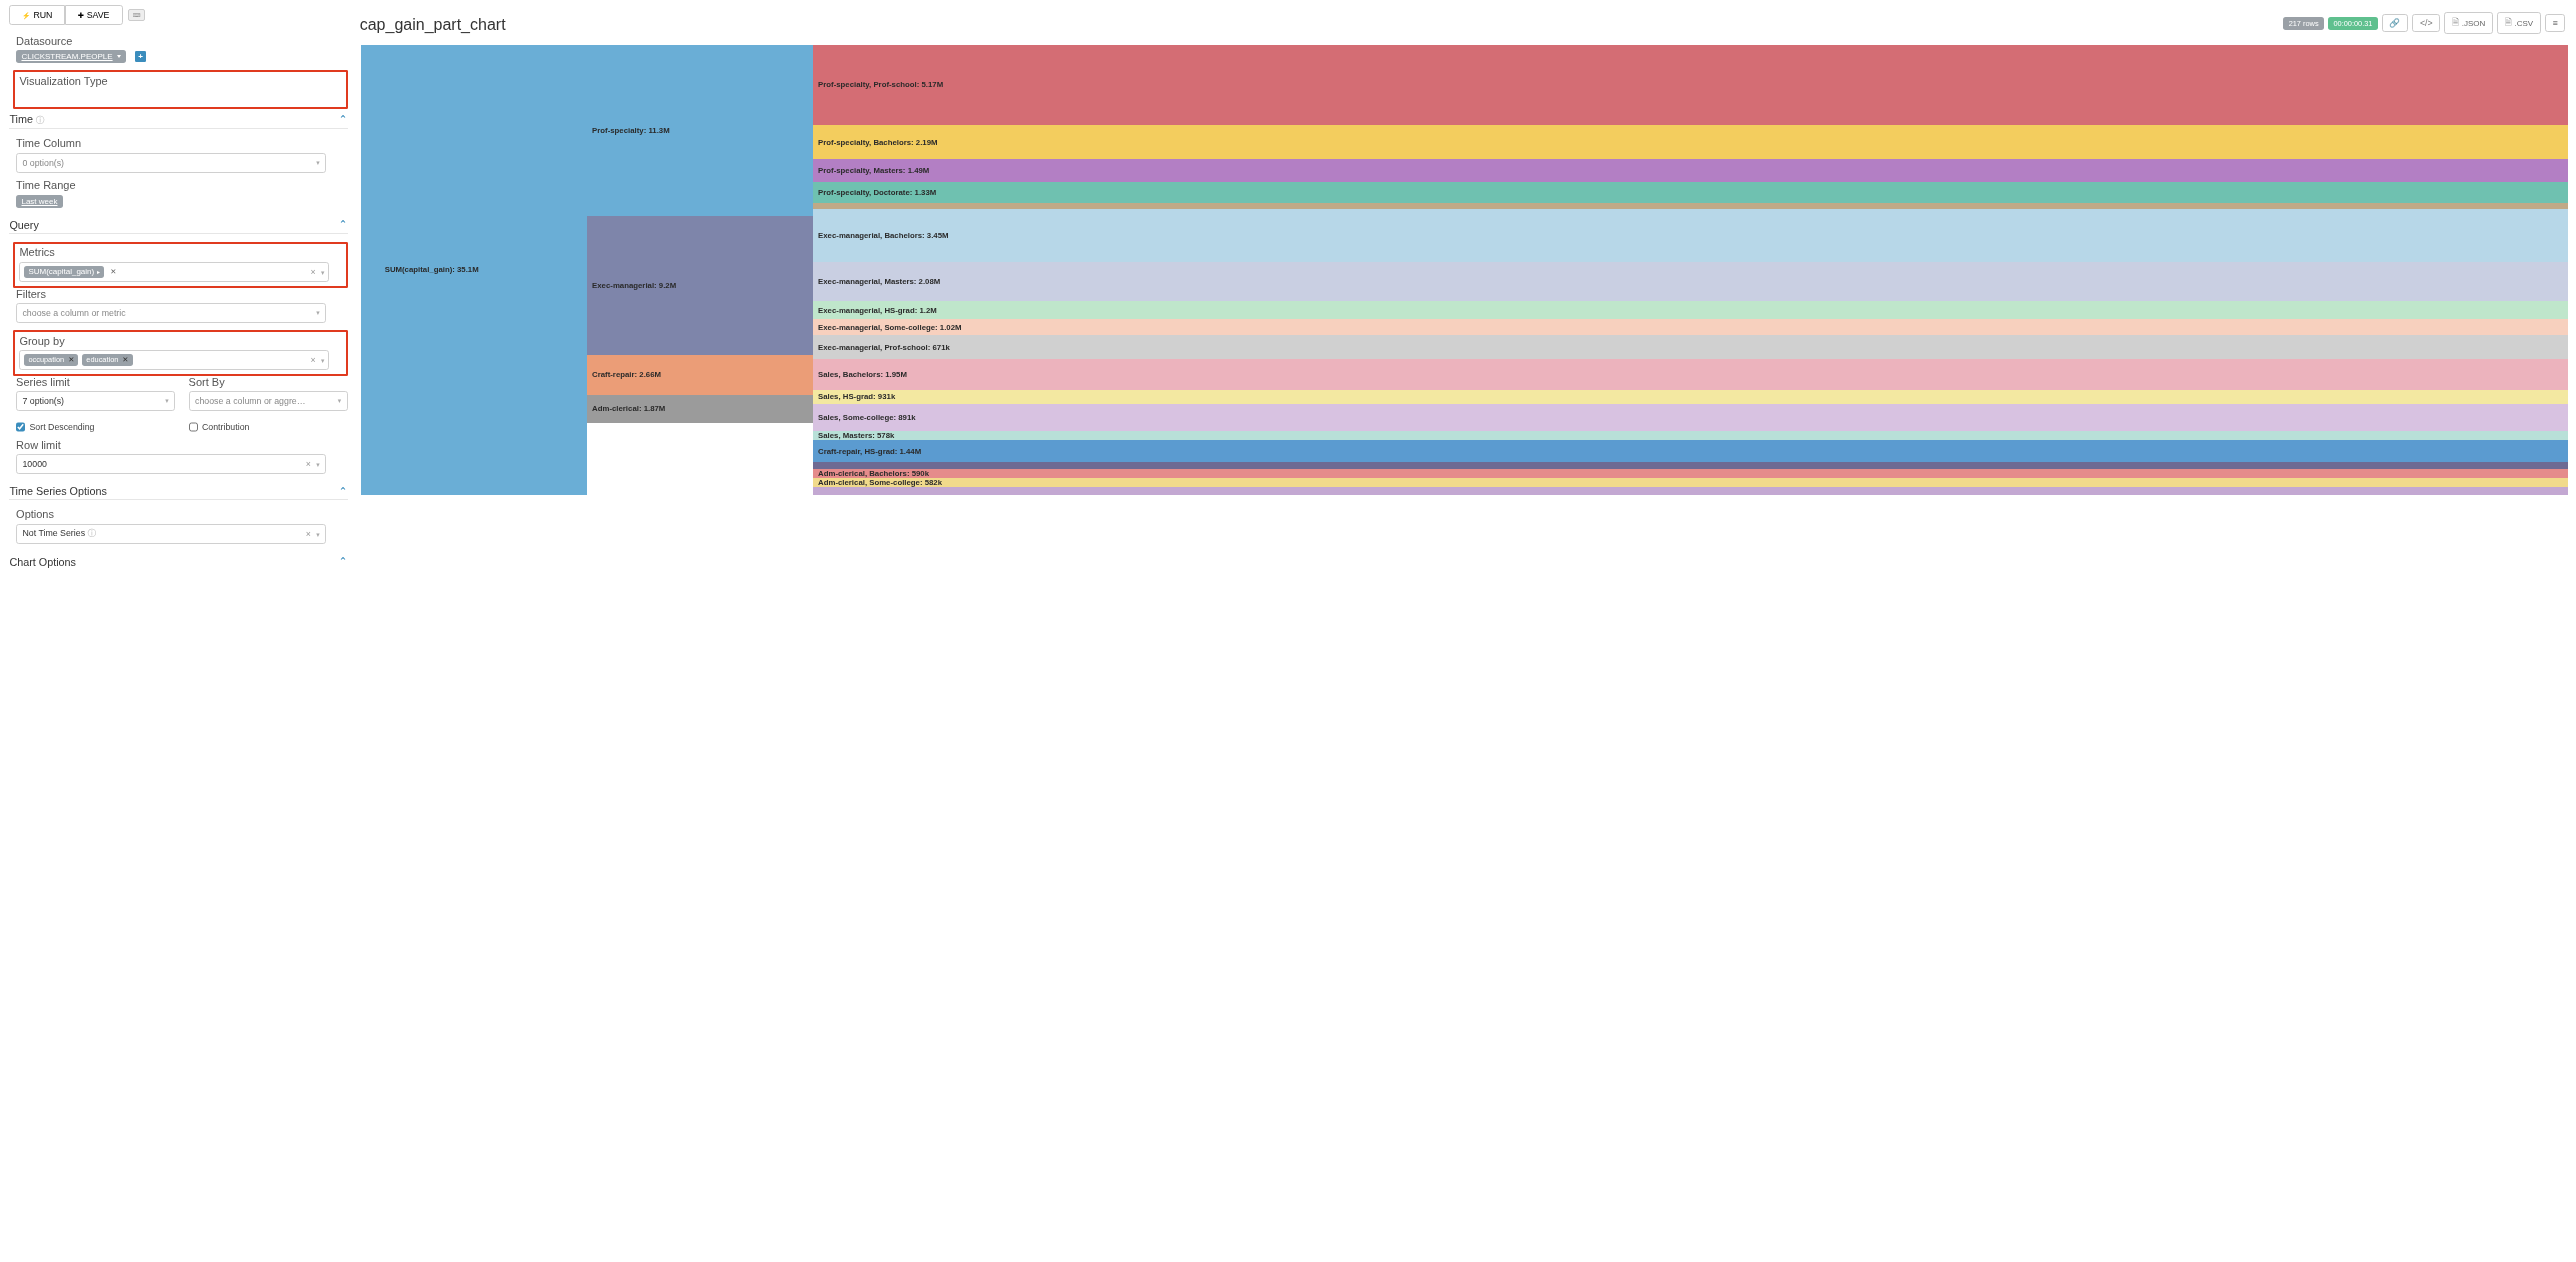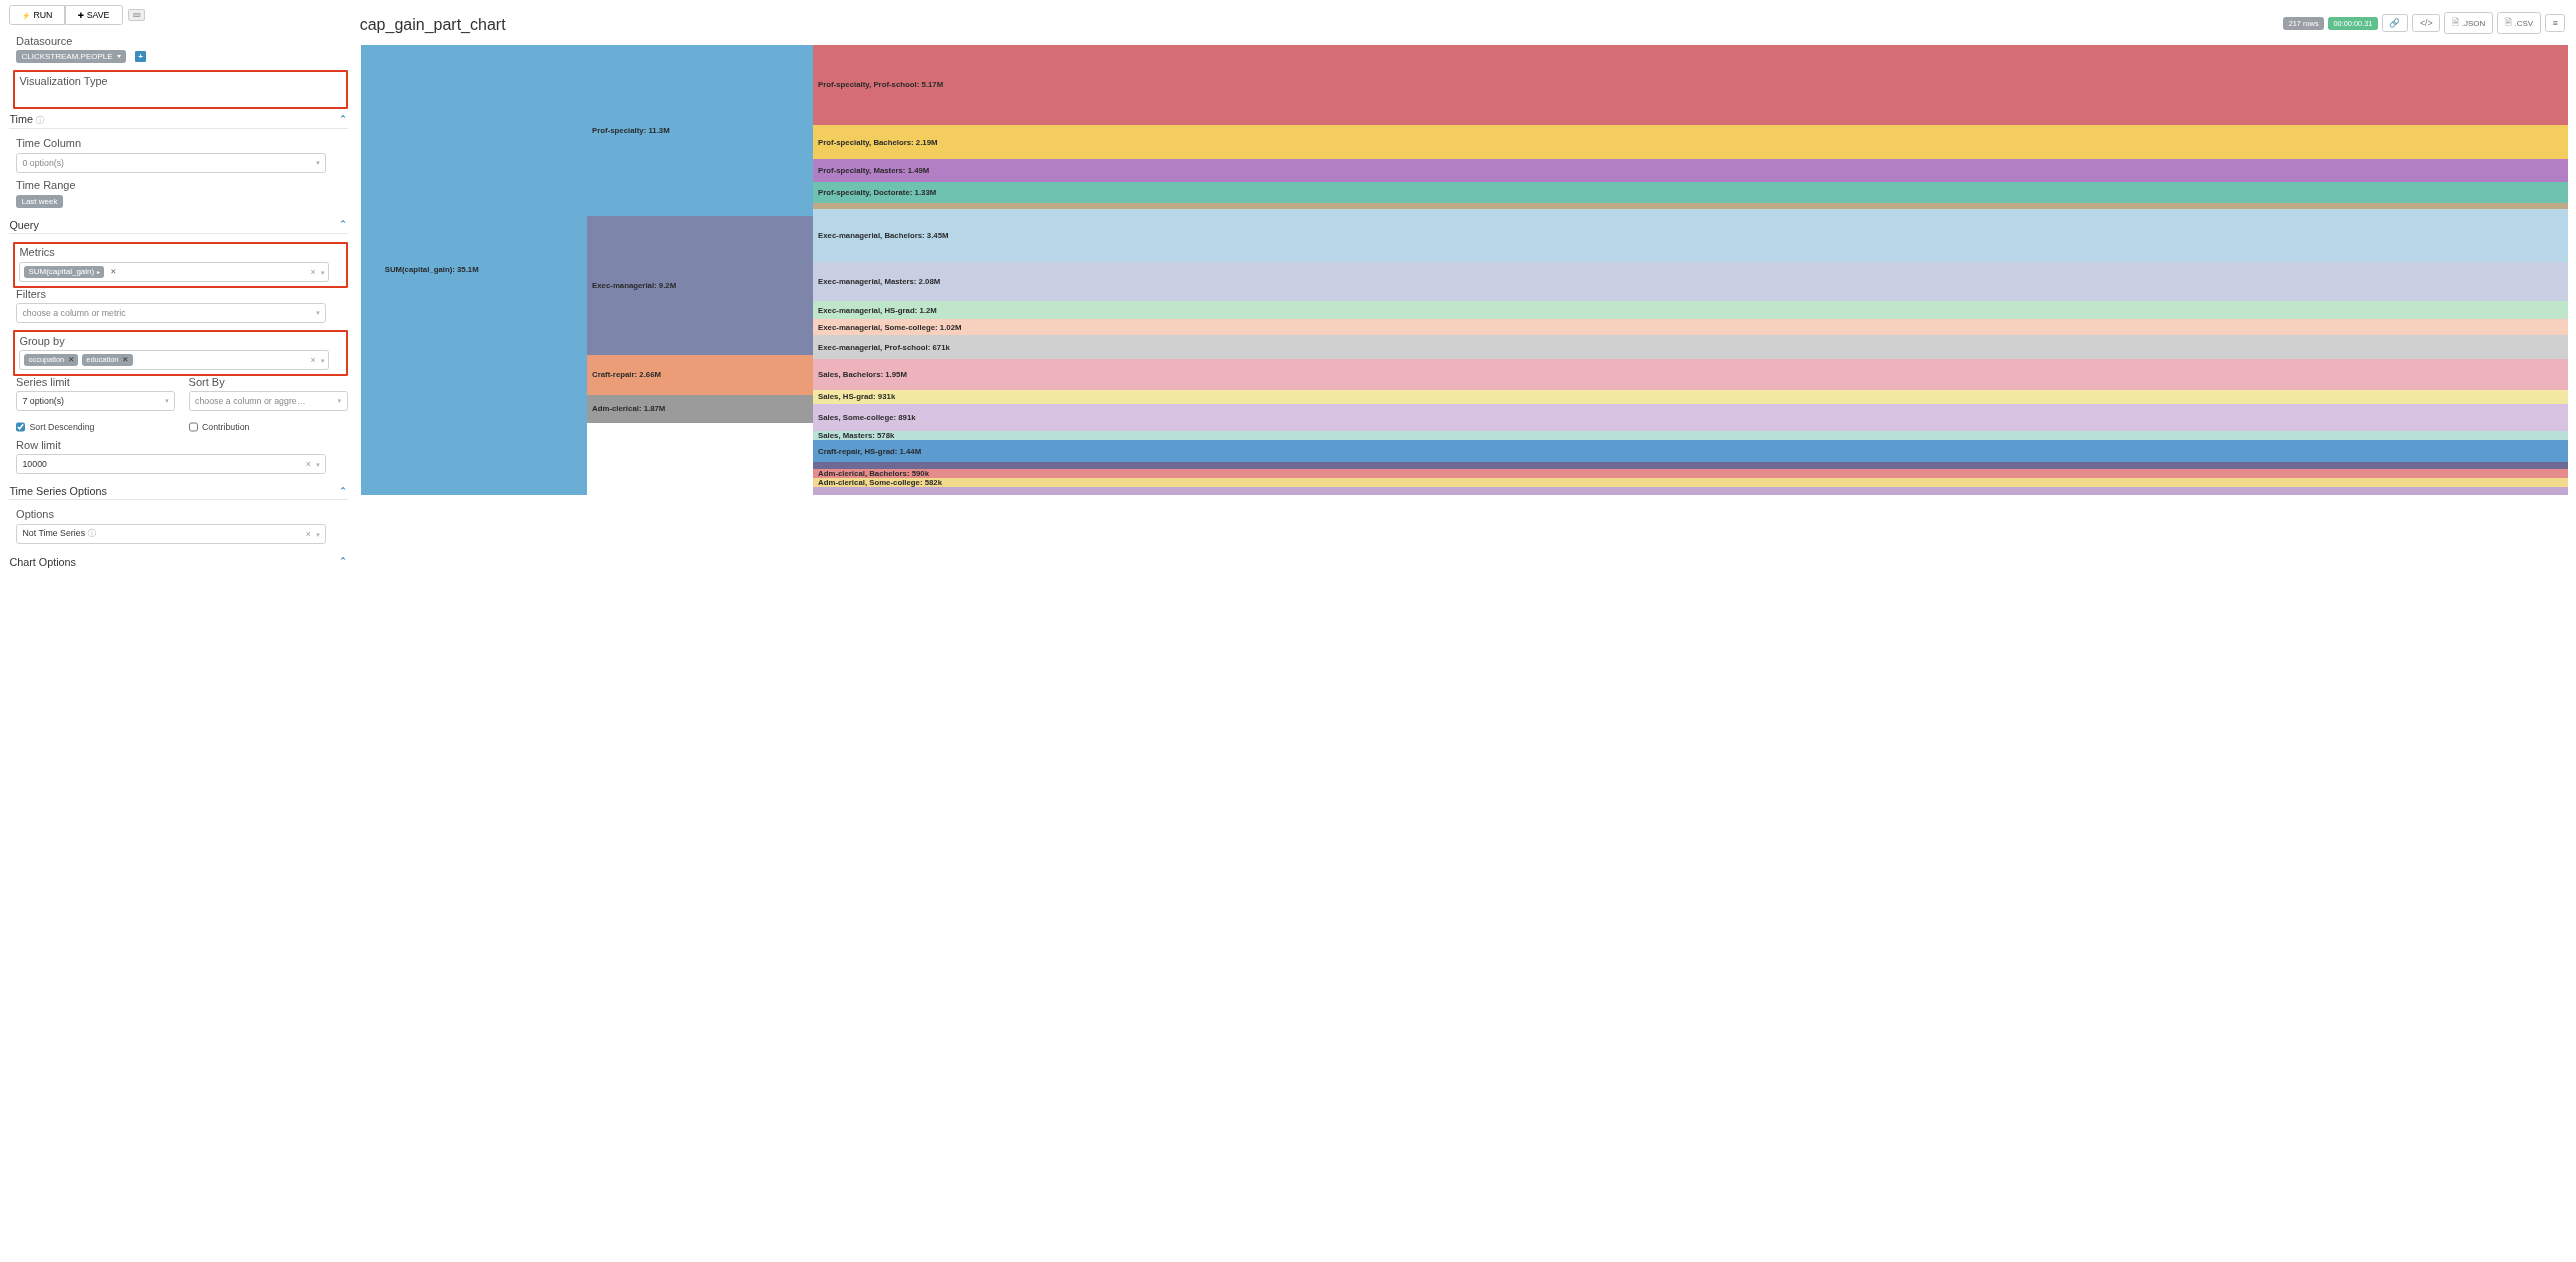--- a/index.html
+++ b/index.html
@@ -11,21 +11,21 @@
 .top-buttons { display: flex; align-items: center; gap: 0; margin-bottom: 9.4px; }
 .btn { background: #fff; border: 0.7px solid #ccc; border-radius: 2.7px; padding: 4px 12px; font-size: 8.8px; cursor: pointer; display: inline-flex; align-items: center; gap: 2.7px; }
 .btn-run { border-top-right-radius: 0; border-bottom-right-radius: 0; font-weight: 500; }
 .btn-save { border-top-left-radius: 0; border-bottom-left-radius: 0; margin-left: -0.7px; }
 .btn .bolt::before { content: "⚡"; font-size: 6.7px; }
 .btn .plus-circle::before { content: "✚"; font-size: 7.4px; }
 .btn-extra { margin-left: 5.4px; border: 0.7px solid #ccc; border-radius: 2px; width: 17.5px; height: 12px; background: #eee; display:inline-flex; align-items:center; justify-content:center; font-size:5.4px; color:#999;}
 
 .field-group { margin-bottom: 6.7px; padding-left: 6.7px; }
 .field-label { font-size: 11px; color: #555; margin-bottom: 3.4px; }
-.tag-grey { display: inline-flex; align-items: center; background: #99a1a8; color: #fff; border-radius: 2.7px; padding: 2px 5.4px; font-size: 8px; gap:4px;}
+.tag-grey { display: inline-flex; align-items: center; background: #99a1a8; color: #fff; border-radius: 2.7px; padding: 2px 5.4px; font-size: 8px; gap:4px;text-decoration:underline;}
 .tag-grey .caret-down { border-left: 2.7px solid transparent; border-right: 2.7px solid transparent; border-top: 3.4px solid #fff; display:inline-block;}
 .plus-blue { display:inline-flex; width:10.8px; height:10.8px; background:#3b8dbd; color:#fff; border-radius:1.3px; align-items:center; justify-content:center; font-size:8px; font-weight:bold; margin-left:6.7px; vertical-align:middle;}
 
 .viz-box { width: 86px; background:#fff; }
 
 .red-highlight-vt { border:2px solid #e03a1f; border-radius:1.3px; padding:2.7px 4px 4px 4px; margin-left:4px; }
 .red-highlight-m  { border:2px solid #e03a1f; border-radius:1.3px; padding:2.7px 4px 4px 4px; margin-left:4px; }
 
 .section-header { display:flex; justify-content:space-between; align-items:center; border-bottom:0.7px solid #e6e6e6; padding:4px 0 1.3px 0; margin-bottom:8px; font-size:10.8px; color:#333; }
 .section-header .chev { color:#3b8dbd; font-size:10.8px; }

